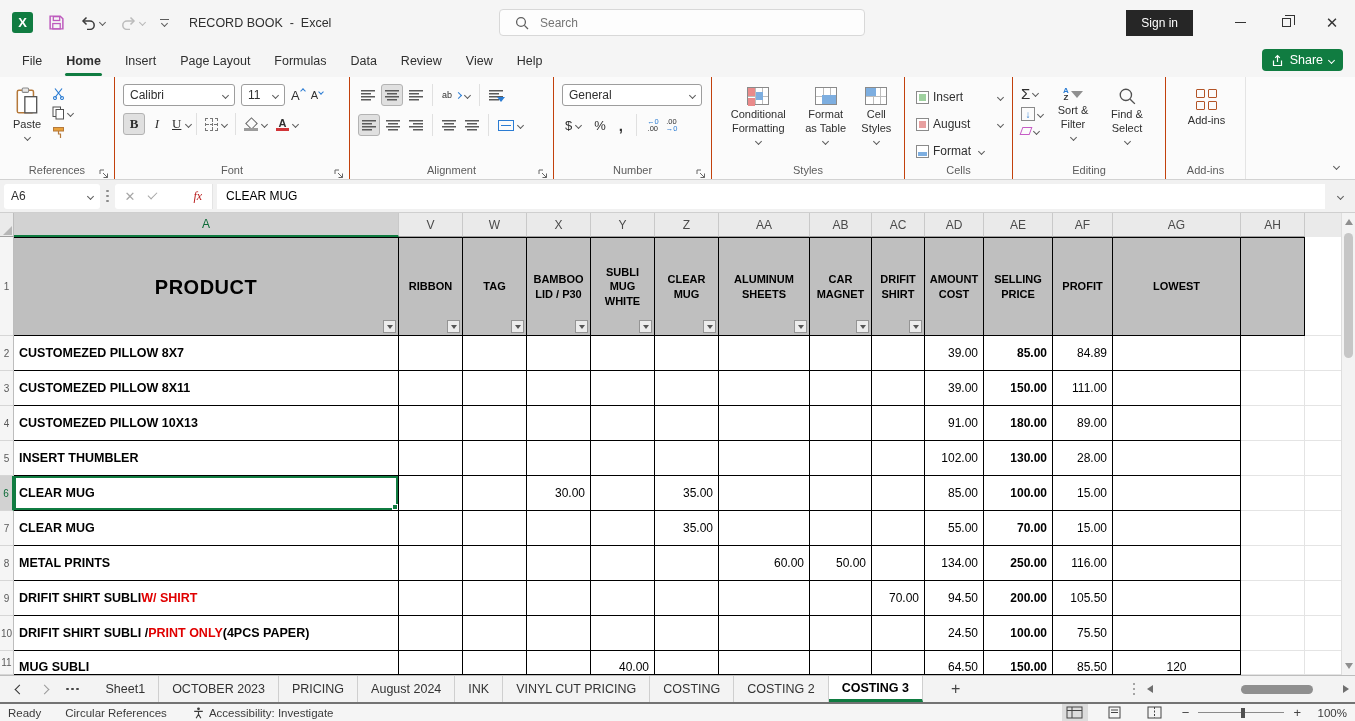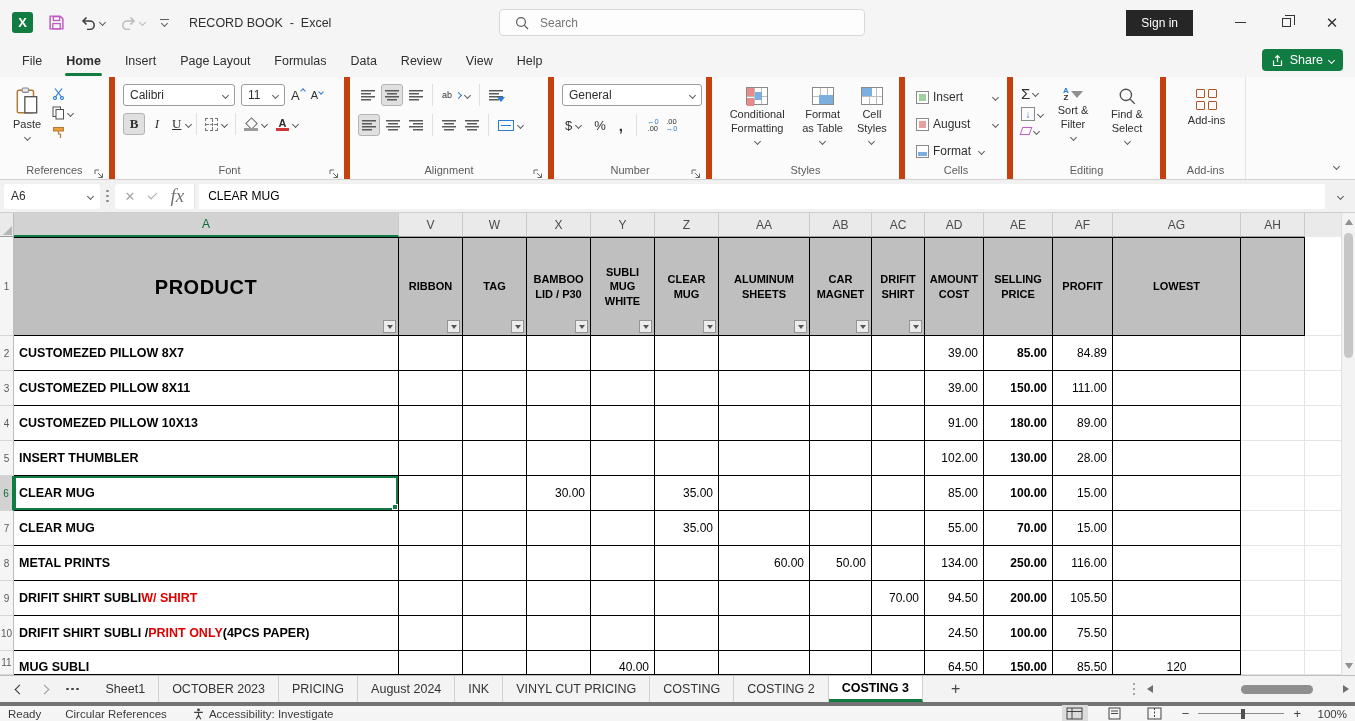--- a/index.html
+++ b/index.html
@@ -28,21 +28,21 @@
 
 
 .menu-bar{height:32px;background:#f5f5f5;display:flex;align-items:center;padding-left:10px;position:relative;}
 .menu-tab{font-size:12.5px;color:#2f2f2f;padding:8px 12px;position:relative;white-space:nowrap;}
 .menu-tab.active{font-weight:bold;}
 .menu-tab.active::after{content:'';position:absolute;left:11px;right:11px;bottom:0;height:3px;background:#107c41;border-radius:2px;}
 .share-btn{position:absolute;right:12px;top:4px;background:#107c41;color:#fff;font-size:12.5px;border-radius:4px;padding:4px 9px;display:flex;align-items:center;gap:6px;}
 
 
 .ribbon{height:103px;background:#fbfbfb;border-bottom:1px solid #d2d2d2;display:flex;position:relative;}
-.rgroup{position:relative;border-right:6px solid #c2410c;padding:7px 6px 18px 8px;flex:none;}
+.rgroup{position:relative;border-right:1px solid #c2410c;padding:7px 6px 18px 8px;flex:none;}
 .rlabel{position:absolute;bottom:3px;left:0;right:0;text-align:center;font-size:11px;color:#5c5c5c;}
 .launcher{position:absolute;bottom:4px;right:5px;width:10px;height:10px;}
 .rrow{display:flex;align-items:center;gap:6px;}
 .sbtn{display:flex;align-items:center;gap:4px;height:22px;padding:0 3px;border-radius:3px;font-size:12px;color:#2f2f2f;}
 .sbtn.toggled{background:#e0e0e0;border:1px solid #b3b3b3;}
 .bigbtn{display:flex;flex-direction:column;align-items:center;justify-content:flex-start;gap:3px;padding:3px 5px;font-size:11px;color:#2f2f2f;text-align:center;line-height:1.25;}
 .bigbtn .lbl{white-space:normal;}
 .selectbox{height:22px;border:1px solid #9d9d9d;border-radius:3px;background:#fff;display:flex;align-items:center;font-size:12px;color:#2f2f2f;padding:0 6px;justify-content:space-between;}
 .vdiv{width:1px;background:#e0e0e0;align-self:stretch;margin:0 3px;}
 
@@ -89,21 +89,21 @@
 
 
 .formula-bar{height:33px;background:#f1f1f1;display:flex;align-items:center;padding:3px 4px;gap:4px;border-bottom:1px solid #cfcfcf;}
 .name-box{width:96px;height:25px;background:#fff;border-radius:3px;display:flex;align-items:center;padding:0 7px;font-size:12px;color:#2f2f2f;}
 .name-box .chev{margin-left:auto;}
 .dots3{display:flex;flex-direction:column;gap:2.5px;padding:0 2px;}
 .dots3 i{width:2.5px;height:2.5px;border-radius:50%;background:#8a8a8a;}
 .fb-btns{height:25px;background:#fff;border-radius:3px 0 0 3px;display:flex;align-items:center;gap:13px;padding:0 10px;border-right:1px solid #e4e4e4;}
 .fbx{color:#a6a6a6;font-size:13px;line-height:1;}
 .fbck{width:9px;height:5px;border-left:1.6px solid #a6a6a6;border-bottom:1.6px solid #a6a6a6;transform:rotate(-45deg);margin-top:-3px;}
-.fbfx{font-style:italic;font-family:"Liberation Serif",serif;font-size:19px;color:#737373;}
+.fbfx{font-style:italic;font-family:"Liberation Serif",serif;font-size:12px;color:#b91c1c;margin-left:23px;}
 .fb-content{flex:1;height:25px;background:#fff;display:flex;align-items:center;padding-left:9px;font-size:12px;color:#000;}
 .fb-expand{width:22px;display:flex;justify-content:center;}
 
 
 .grid{position:relative;height:462px;background:#fff;overflow:hidden;}
 .colhdr-row{display:flex;height:24px;background:#eaeaea;}
 .corner{width:14px;flex:none;border-right:1px solid #bdbdbd;border-bottom:1px solid #9f9f9f;position:relative;background:#eaeaea;}
 .corner::after{content:'';position:absolute;right:1px;bottom:1px;border-left:9px solid transparent;border-bottom:9px solid #b6b6b6;}
 .colhdr{flex:none;display:flex;align-items:center;justify-content:center;font-size:12px;color:#4a4a4a;border-right:1px solid #c9c9c9;border-bottom:1px solid #9f9f9f;overflow:hidden;}
 .colhdr.sel{background:#d2d2d2;color:#0c6b37;border-bottom:2px solid #107c41;}
@@ -147,21 +147,21 @@
 .stab.active{background:#fff;font-weight:bold;color:#000;border-bottom:3px solid #107c41;border-right:1px solid #cfcfcf;}
 .addsheet{display:flex;align-items:center;padding:0 28px;font-size:16px;color:#444;}
 .tab-right{position:absolute;right:6px;top:0;bottom:0;display:flex;align-items:center;gap:10px;}
 .harrow{width:0;height:0;border-top:4.5px solid transparent;border-bottom:4.5px solid transparent;}
 .harrow.l{border-right:6px solid #6f6f6f;}
 .harrow.r{border-left:6px solid #6f6f6f;}
 .htrack{width:170px;height:9px;position:relative;}
 .hthumb{position:absolute;left:78px;top:0;width:72px;height:9px;background:#8f8f8f;border-radius:5px;}
 
 
-.status-bar{height:19px;background:#f5f5f5;border-top:4px solid #737373;display:flex;align-items:center;font-size:11.5px;color:#3b3b3b;position:relative;}
+.status-bar{height:19px;background:#f5f5f5;border-top:2px solid #737373;display:flex;align-items:center;font-size:11.5px;color:#3b3b3b;position:relative;}
 .sb-item{margin-left:14px;white-space:nowrap;display:flex;align-items:center;gap:5px;}
 .sb-item:first-child{margin-left:8px;}
 .sb-right{position:absolute;right:8px;top:0;bottom:0;display:flex;align-items:center;gap:14px;}
 .viewbtn{width:26px;height:17px;display:flex;align-items:center;justify-content:center;}
 .viewbtn.active{background:#dcdcdc;}
 .zoomctl{display:flex;align-items:center;gap:9px;}
 .zoomsign{font-size:13px;color:#444;line-height:1;}
 .ztrack{width:86px;height:1px;background:#8a8a8a;position:relative;}
 .zthumb{position:absolute;left:50%;top:-4.5px;width:3.5px;height:10px;background:#505050;}
 .zoomlvl{font-size:11.5px;color:#3b3b3b;min-width:32px;text-align:right;}

